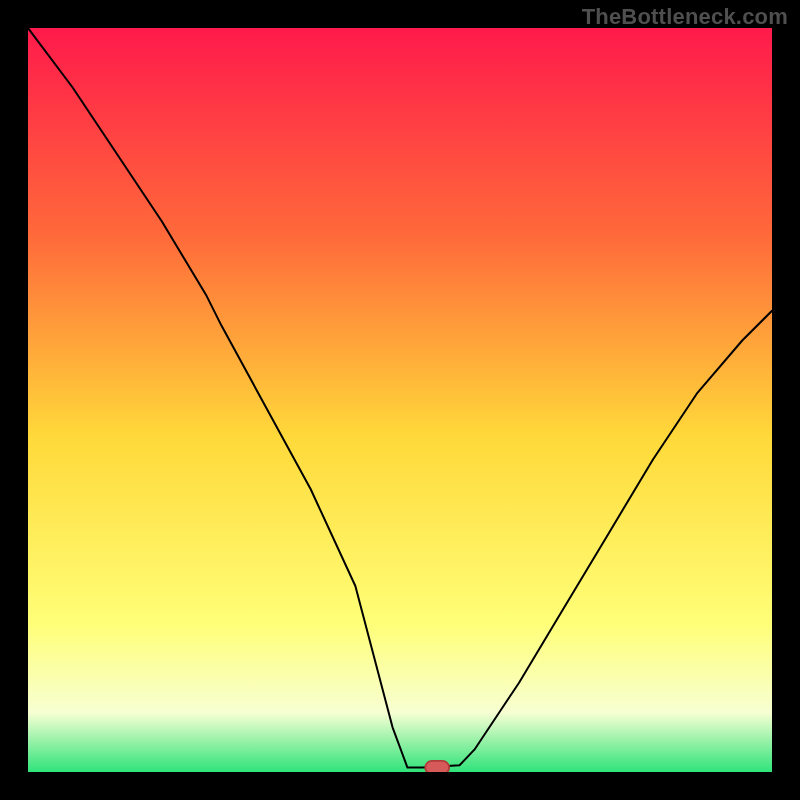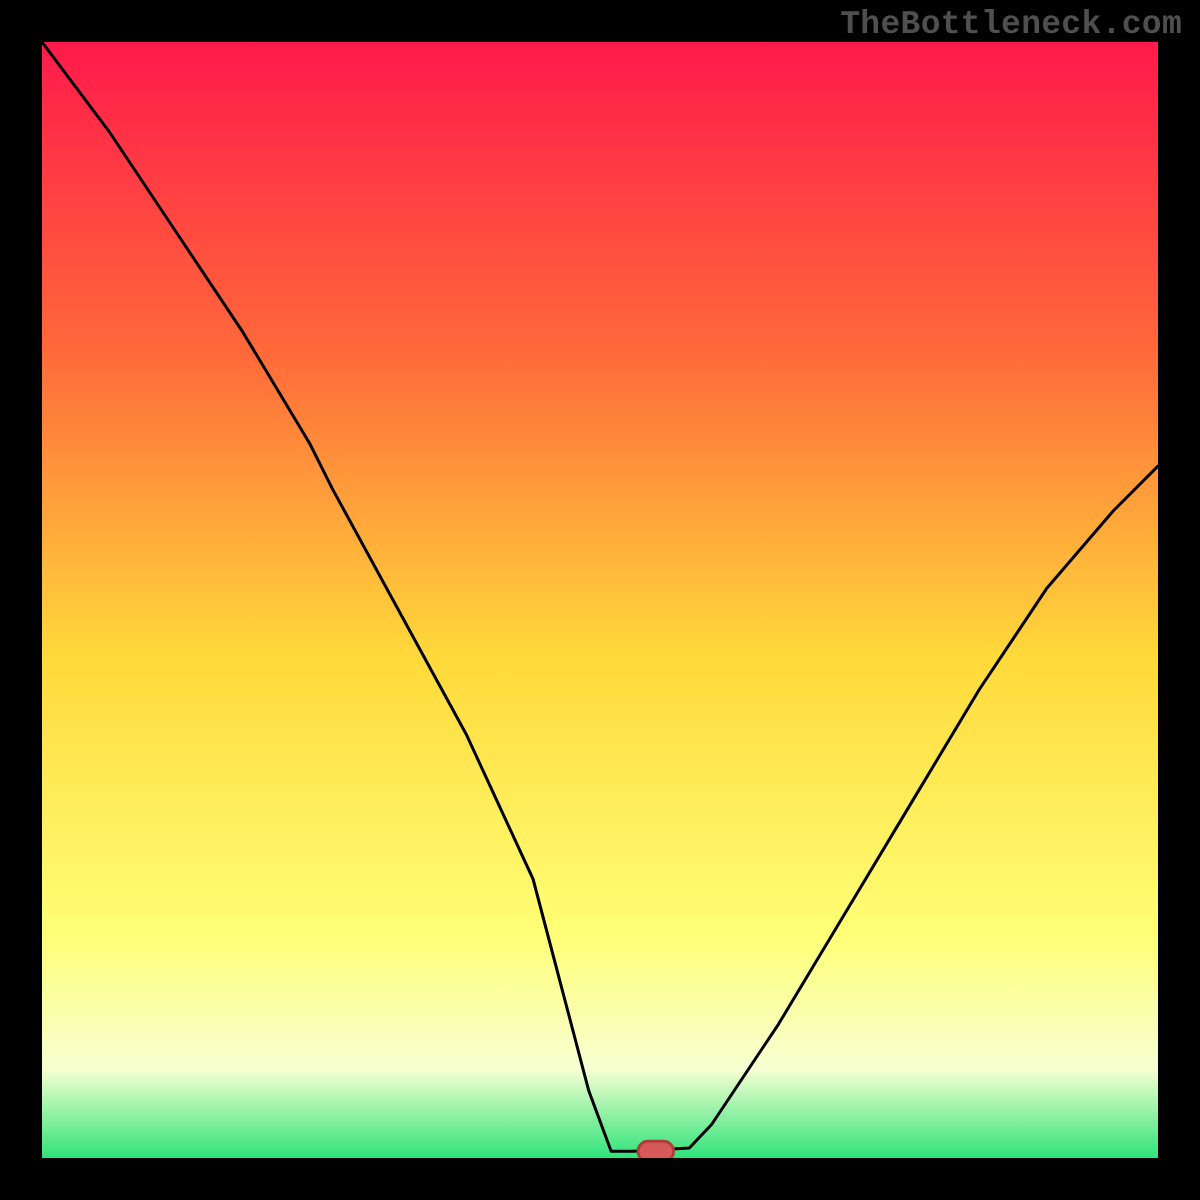--- a/index.html
+++ b/index.html
@@ -19,21 +19,20 @@
   }
   .watermark {
     position: absolute;
     top: 4px;
     right: 12px;
     color: #4f4f4f;
     font-size: 22px;
     font-weight: 600;
     letter-spacing: 0.2px;
     user-select: none;
-    font-family: Liberation Mono, monospace;
   }
   .plot {
     position: absolute;
     left: 28px;
     top: 28px;
     width: 744px;
     height: 744px;
   }
   .plot svg {
     display: block;

